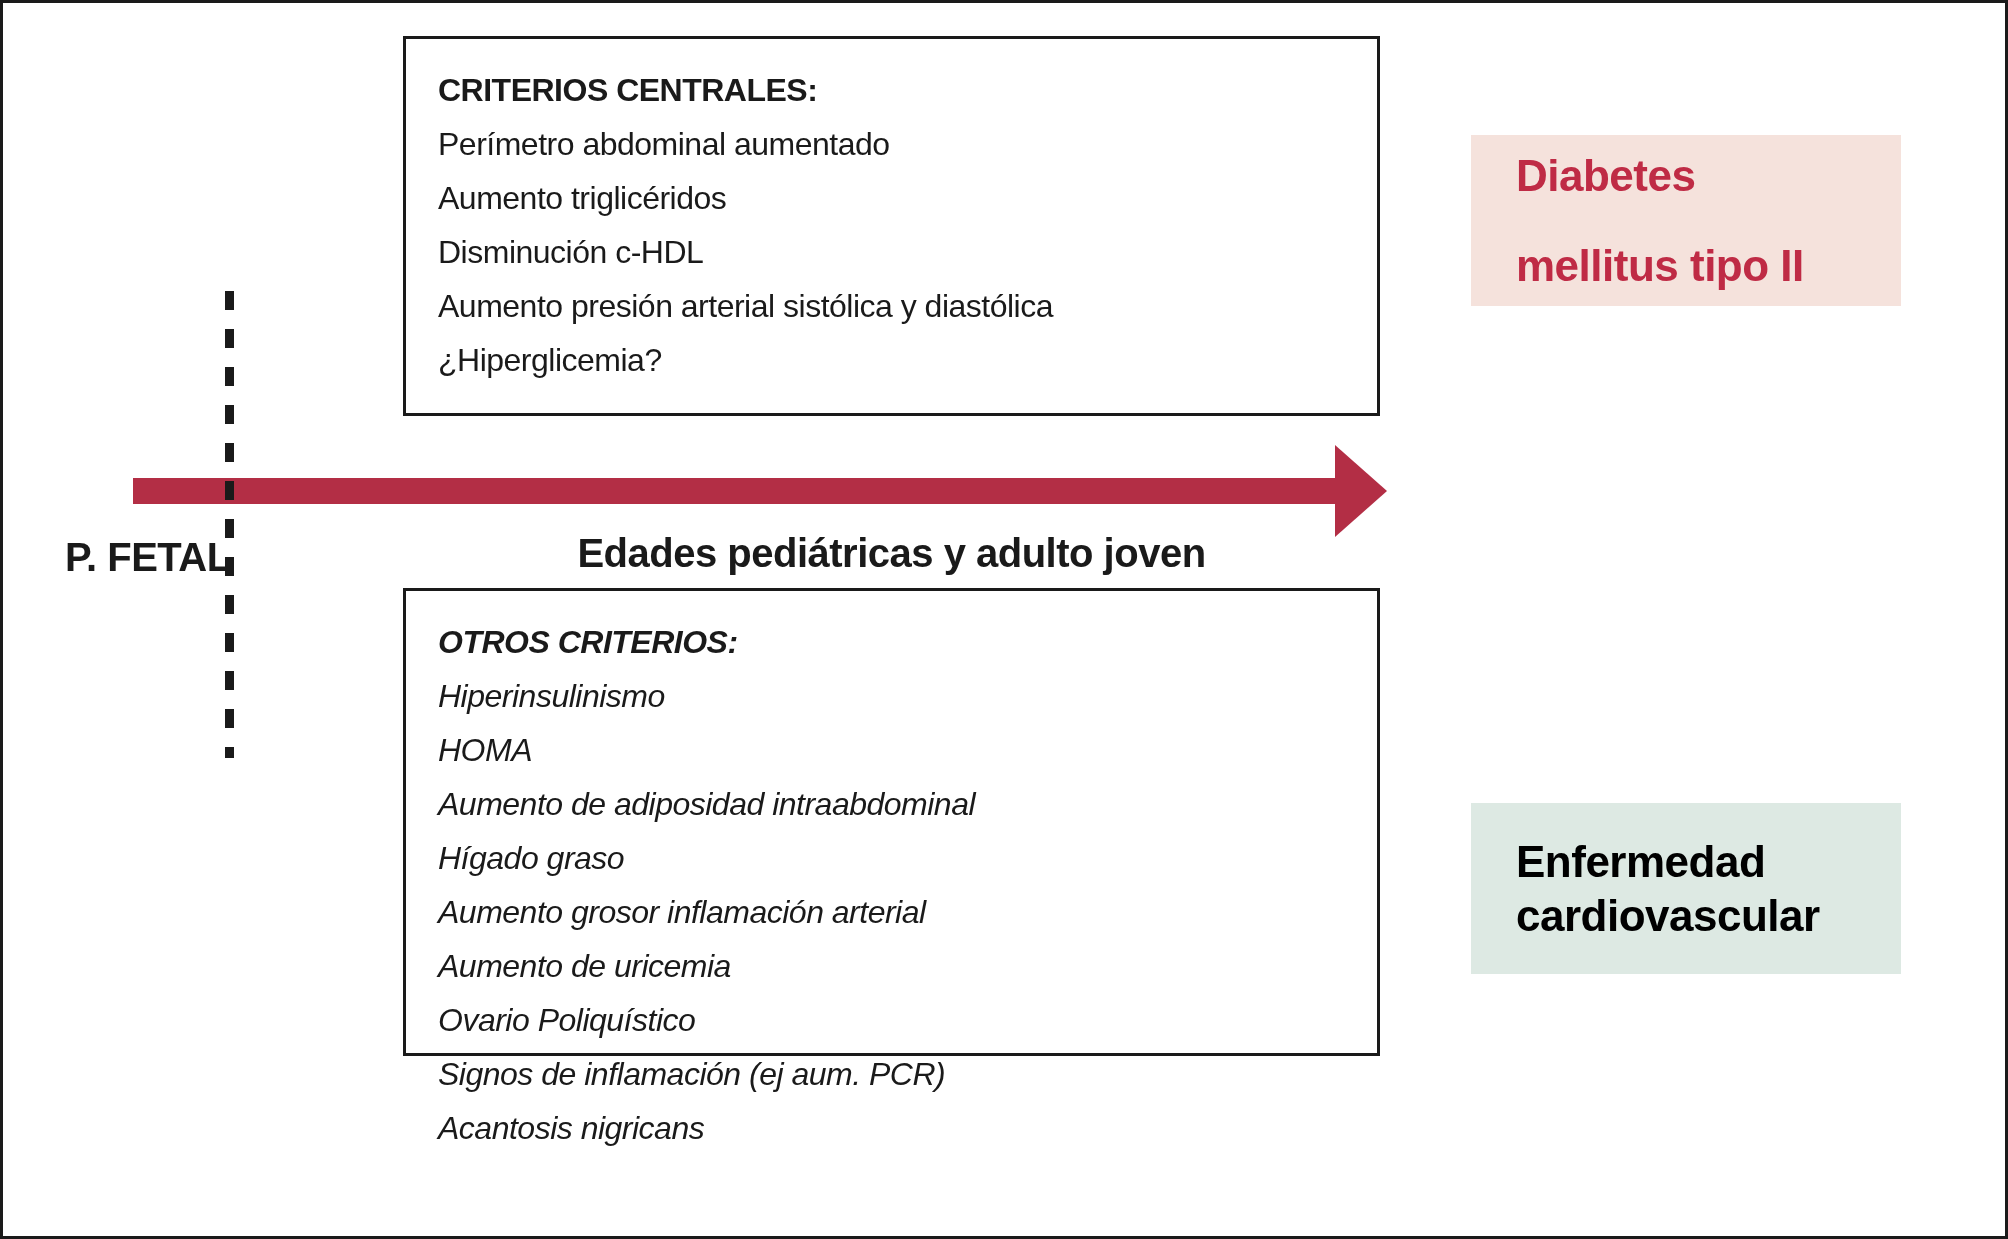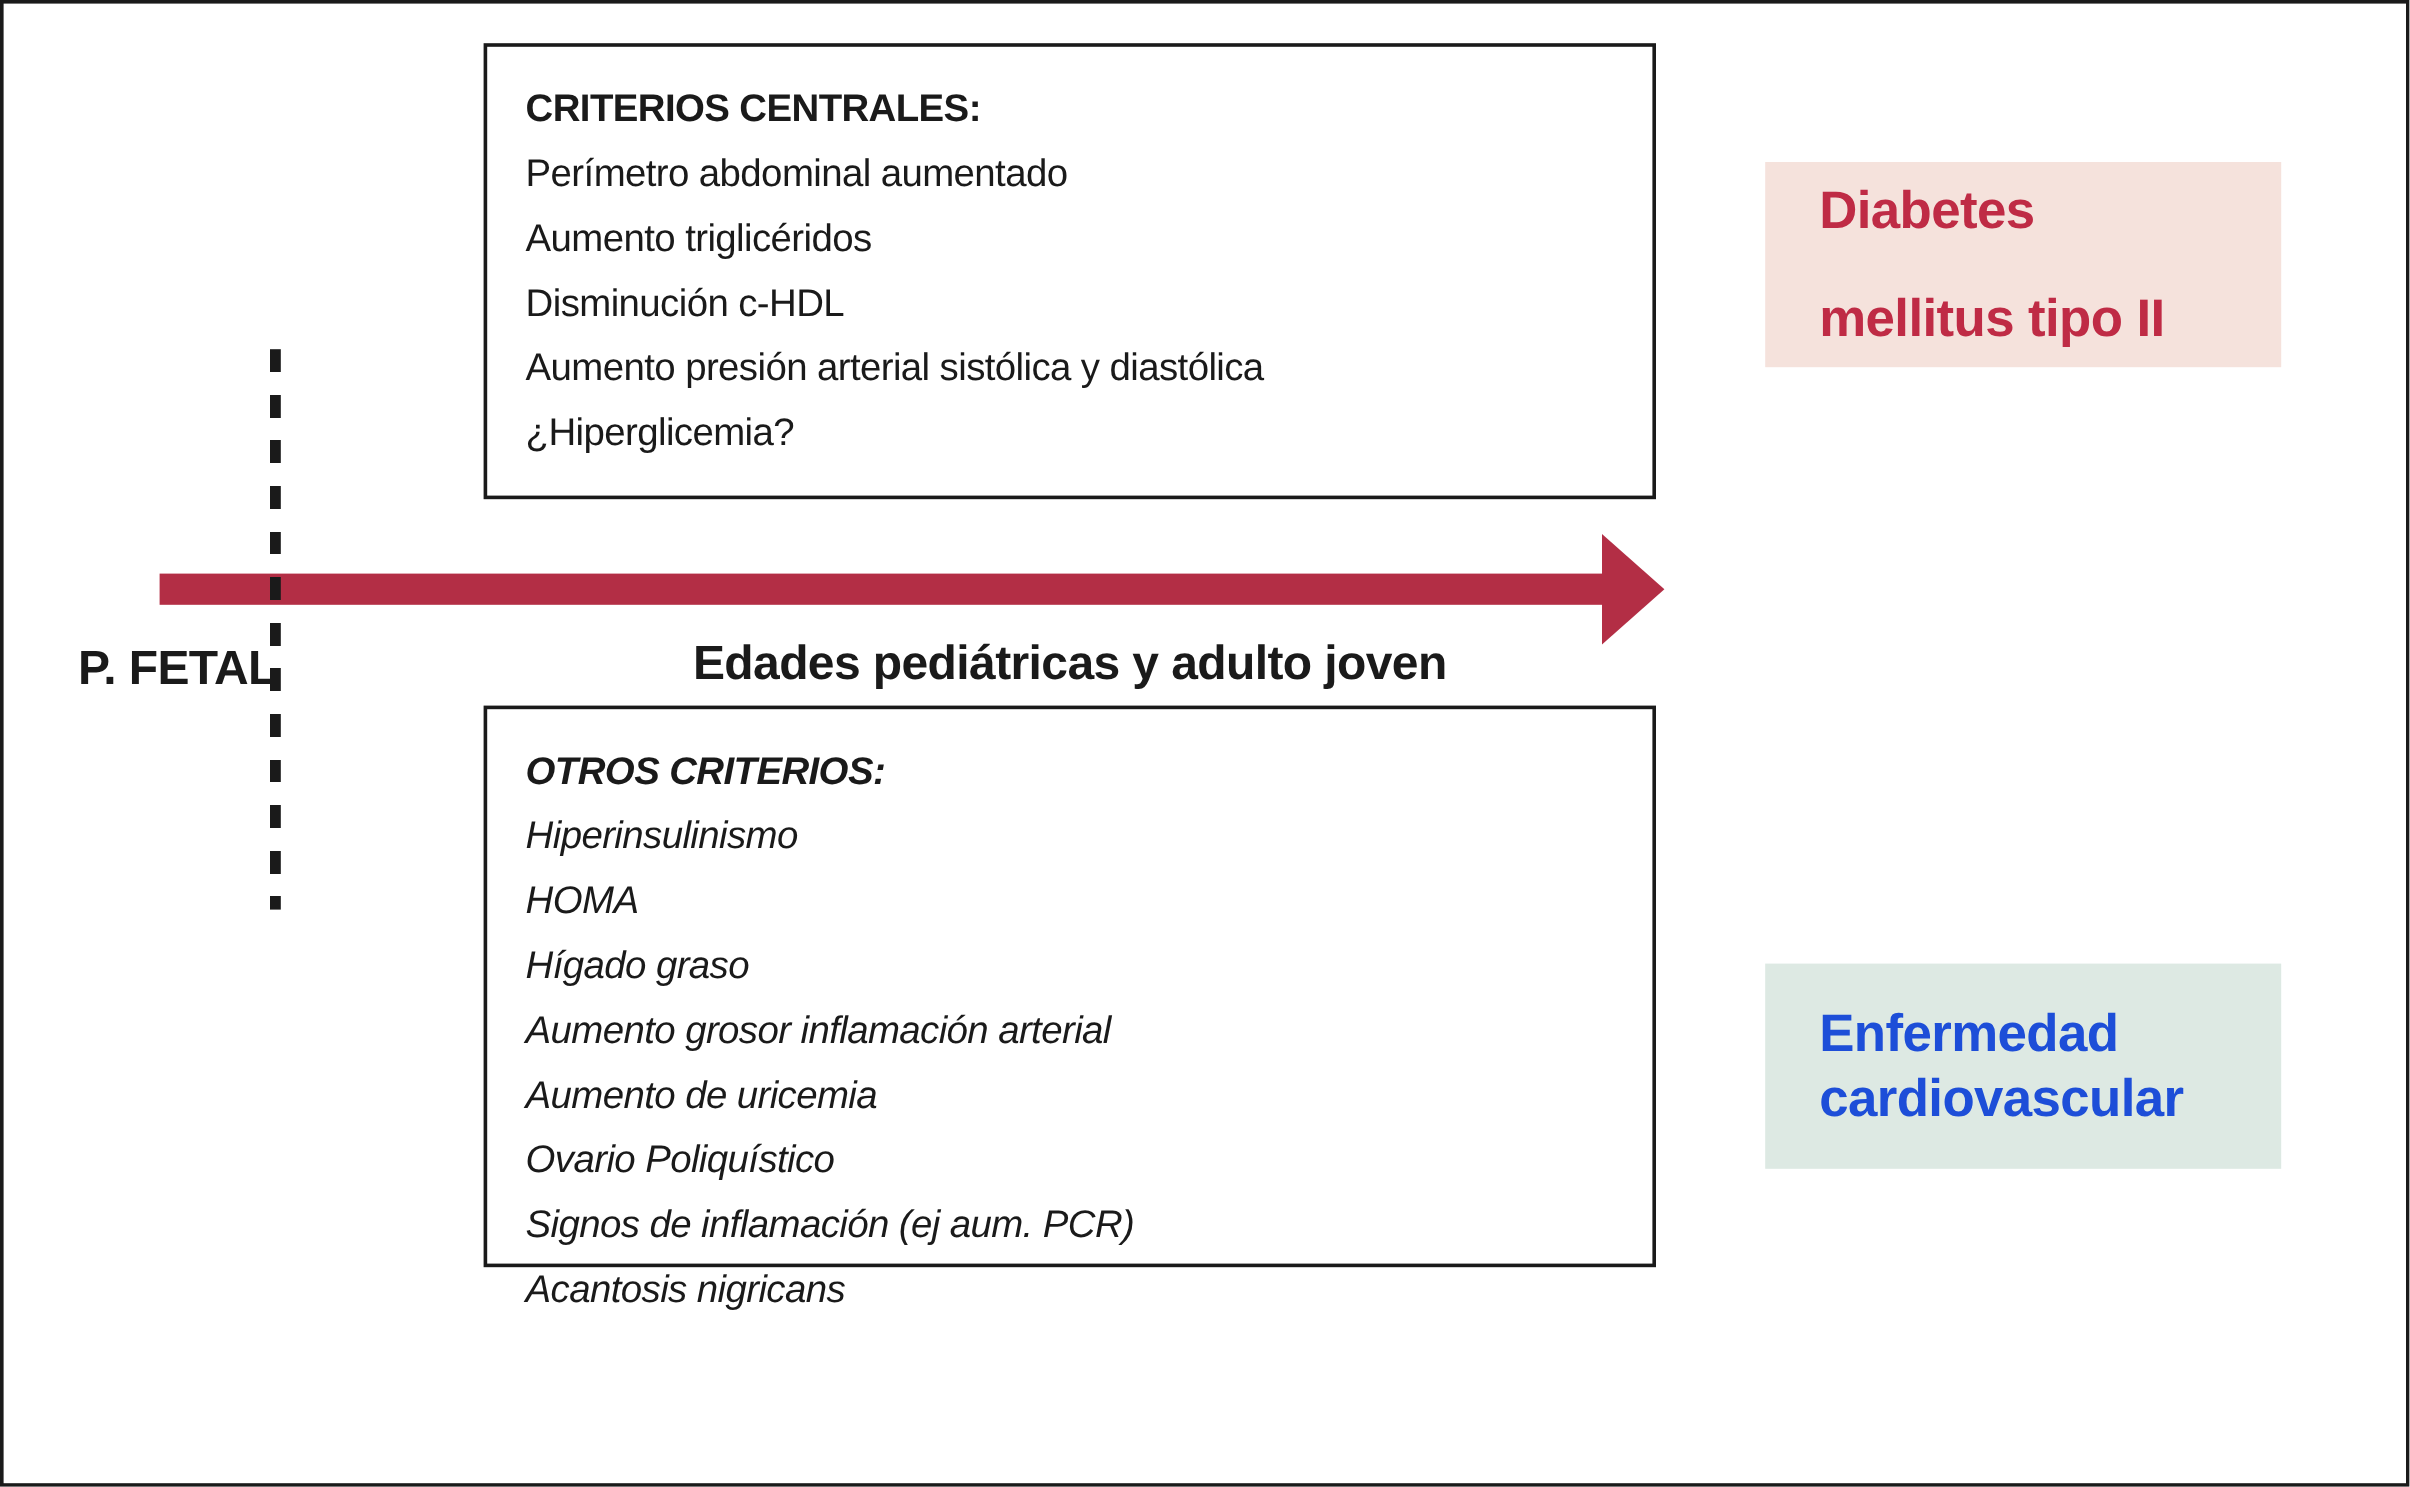--- a/index.html
+++ b/index.html
@@ -109,32 +109,33 @@
   <div class="timeline-label">Edades pediátricas y adulto joven</div>
 
   <div class="fetal-label">P. FETAL</div>
   <div class="dashed-line"></div>
 
   <div class="criteria-box bottom">
     <div class="criteria-title">OTROS CRITERIOS:</div>
     <div class="criteria-items">
         <div class="criteria-item">Hiperinsulinismo</div>
         <div class="criteria-item">HOMA</div>
+        <div class="criteria-item">Aumento de adiposidad intraabdominal</div>
         <div class="criteria-item">Hígado graso</div>
         <div class="criteria-item">Aumento grosor inflamación arterial</div>
         <div class="criteria-item">Aumento de uricemia</div>
         <div class="criteria-item">Ovario Poliquístico</div>
         <div class="criteria-item">Signos de inflamación (ej aum. PCR)</div>
         <div class="criteria-item">Acantosis nigricans</div>
       </div>
   </div>
 
   <div class="outcome-box diabetes" style="background-color: rgb(245, 226, 220); color: rgb(191, 43, 69);">
     <div>Diabetes</div>
     <div>mellitus tipo II</div>
   </div>
 
-  <div class="outcome-box cardio" style="background-color: rgb(221, 233, 227); color: #1d4ed8;">
+  <div class="outcome-box cardio" style="background-color: rgb(221, 233, 227); color: #000000;">
     <div>Enfermedad</div>
     <div>cardiovascular</div>
   </div>
 
 </div>
 
 </body></html>

